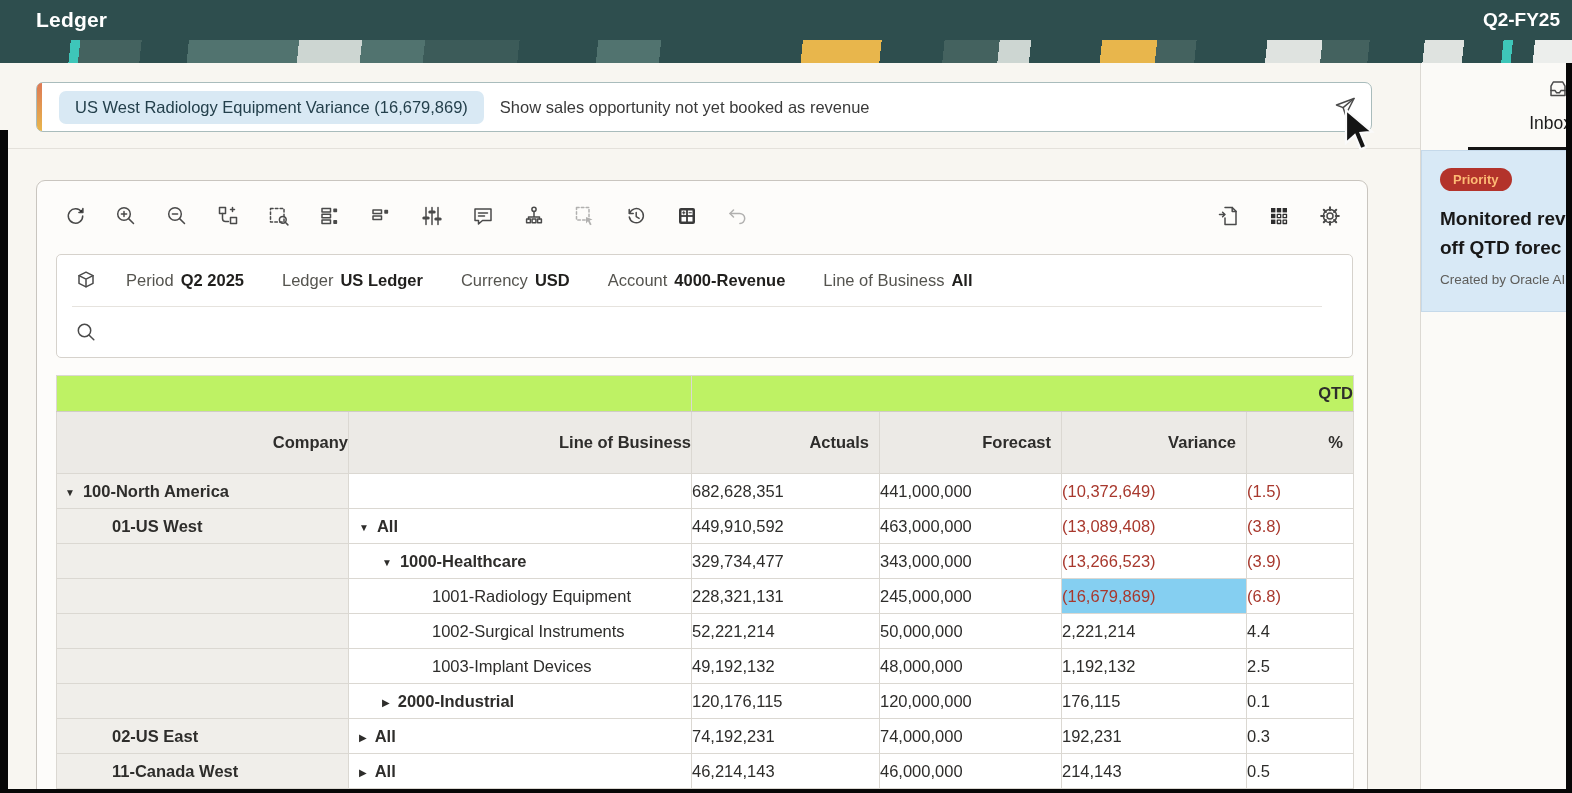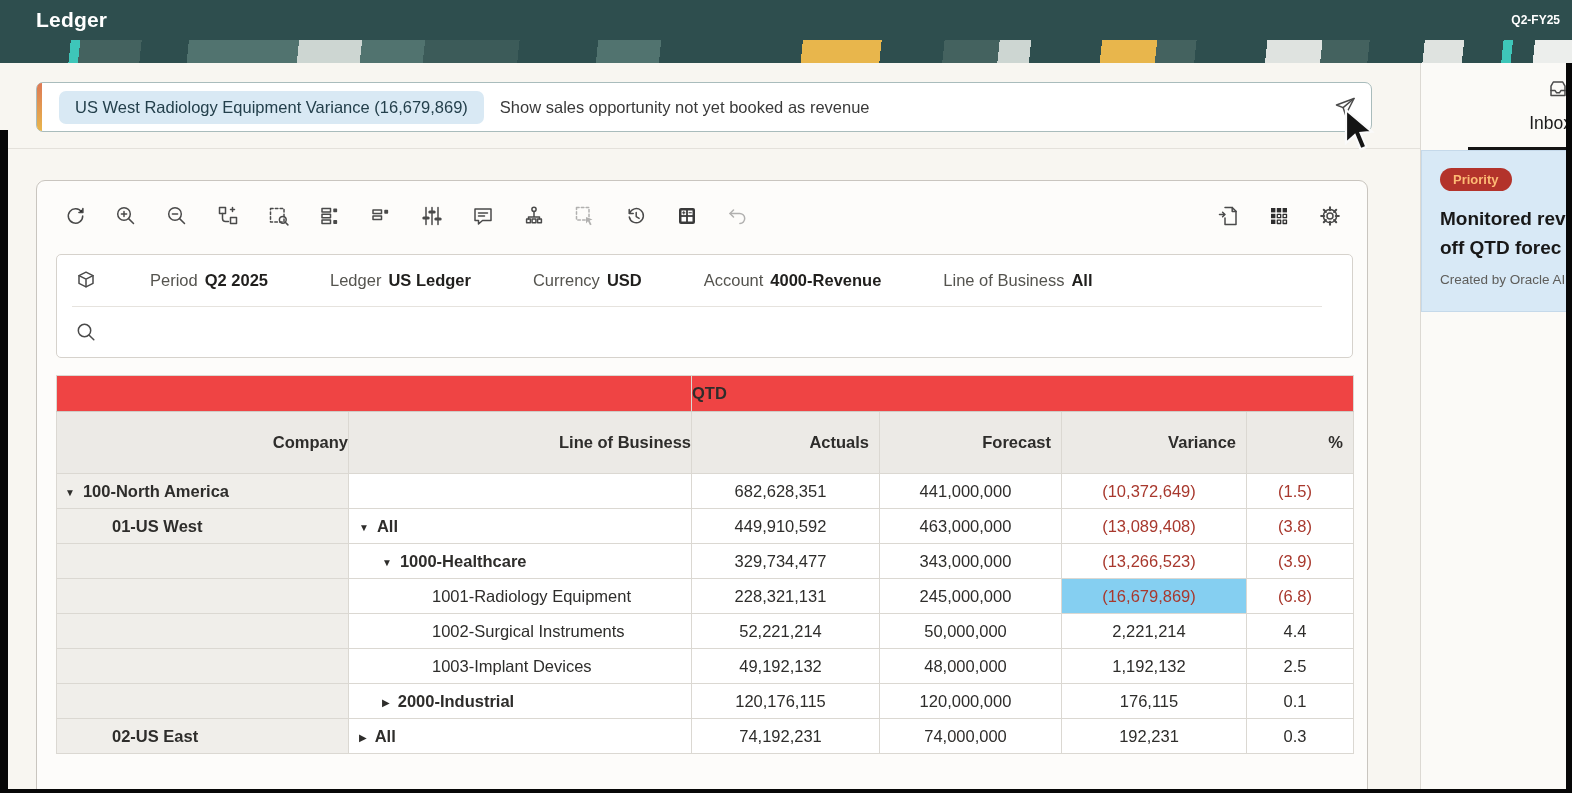--- a/index.html
+++ b/index.html
@@ -1,21 +1,21 @@
 <!DOCTYPE html>
 <html><head>
 <meta charset="utf-8">
 <style>
   html,body{margin:0;padding:0;background:#000;}
   .stage{position:relative;width:1572px;height:793px;overflow:hidden;background:#090909;
          font-family:"Liberation Sans","DejaVu Sans",sans-serif;-webkit-font-smoothing:antialiased;}
   
   .topbar{position:absolute;left:0;top:0;width:1572px;height:40px;background:#2e4e4e;display:flex;align-items:center;}
   .app-title{color:#fff;font-weight:700;font-size:21px;margin-left:36px;letter-spacing:.2px;}
-  .period-badge{color:#fff;font-weight:700;font-size:12px;margin-left:auto;margin-right:12px;}
+  .period-badge{color:#fff;font-weight:700;font-size:19px;margin-left:auto;margin-right:12px;}
   .deco{position:absolute;left:0;top:40px;width:1572px;height:23px;background:
     linear-gradient(96deg,
       #2e4e4e 0 4.5%, #3ec6b9 4.5% 5.1%, #44625f 5.1% 9%, #2e4e4e 9% 12%,
       #51736f 12% 19%, #cdd6d2 19% 23%, #51736f 23% 27%, #3c5b59 27% 33%,
       #2e4e4e 33% 38%, #51736f 38% 42%, #2e4e4e 42% 51%, #e8b64c 51% 56%,
       #2e4e4e 56% 60%, #44625f 60% 63.5%, #cdd6d2 63.5% 65.5%, #2e4e4e 65.5% 70%,
       #e8b64c 70% 73.5%, #44625f 73.5% 76%, #2e4e4e 76% 80.5%, #dfe3e0 80.5% 84%,
       #44625f 84% 87%, #2e4e4e 87% 90.5%, #dfe3e0 90.5% 93%, #2e4e4e 93% 95.5%,
       #3ec6b9 95.5% 96.1%, #2e4e4e 96.1% 97.5%, #eceeec 97.5% 100%);}
   
@@ -40,35 +40,35 @@
   .ic{width:24px;height:24px;display:inline-block;}
   .ic svg{display:block;}
   .dim{opacity:.42;}
   
   .pov{position:absolute;left:19px;top:73px;width:1297px;height:104px;background:#fff;
     border:1px solid #d6d2cc;border-radius:5px;box-sizing:border-box;}
   .pov-row1{display:flex;align-items:center;height:51px;padding-left:17px;}
   .pov-div{margin-left:15px;width:1250px;height:1px;background:#e6e3de;}
   .pov-row2{display:flex;align-items:center;height:50px;padding-left:17px;}
   .pov-filters{display:flex;align-items:center;margin-left:28px;gap:38px;font-size:16.5px;}
-  .pov-item{white-space:nowrap;margin-left:24px;}
+  .pov-item{white-space:nowrap;}
   .pov-label{color:#55544f;margin-right:7px;}
   .pov-value{color:#201f1d;font-weight:700;}
   
   table.grid{position:absolute;left:19px;top:194px;width:1297px;border-collapse:collapse;table-layout:fixed;
     font-size:16.5px;color:#2e2d2b;background:#fff;border:1px solid #c9c6c0;}
   .grid col.c1{width:292px}.grid col.c2{width:343px}.grid col.c3{width:188px}
   .grid col.c4{width:182px}.grid col.c5{width:185px}.grid col.c6{width:107px}
   .grid td,.grid th{border:1px solid #dbd8d2;padding:0;overflow:hidden;white-space:nowrap;}
-  .grid tr.band th{height:35px;background:#ef4444;font-weight:700;text-align:left;border-bottom:1px solid #cfccc6;}
+  .grid tr.band th{height:35px;background:#bef264;font-weight:700;text-align:right;border-bottom:1px solid #cfccc6;}
   .grid tr.head th{height:61px;background:#eceae6;font-weight:700;text-align:right;padding-left:10px;vertical-align:middle;}
   .grid tr.head th.num{padding-right:10px;padding-left:0;}
   .grid tbody td{height:34px;}
   .grid td.c-company{background:#f0eeea;}
-  .grid td.num{text-align:center;padding-right:10px;}
+  .grid td.num{text-align:left;padding-right:10px;}
   .grid .neg{color:#a8382d;}
   .grid td.hl{background:#85cff1;}
   .hcell{display:flex;align-items:center;height:100%;}
   .tri{font-size:10px;color:#2e2d2b;margin-right:8px;transform:translateY(.5px);}
   .bold{font-weight:700;}
   
   .rpanel{position:absolute;left:1421px;top:0;width:151px;height:730px;background:#fbfaf7;}
   .tab{position:absolute;left:0;top:14px;width:100%;text-align:right;}
   .tab .ic{width:26px;height:26px;}
   .tab-label{display:block;margin-top:6px;font-size:17.5px;color:#1c1c1c;}
@@ -405,20 +405,37 @@
                 <div class="hcell bold" style="padding-left: 10px;">
                   <span class="tri">▶</span>
                   <span>All</span>
                 </div>
               </td>
               <td class="num">74,192,231</td>
               <td class="num">74,000,000</td>
               <td class="num">192,231</td>
               <td class="num">0.3</td>
             </tr>
+            <tr>
+              <td class="c-company">
+                <div class="hcell bold" style="padding-left: 55px;">
+                  <span>11-Canada West</span>
+                </div>
+              </td>
+              <td>
+                <div class="hcell bold" style="padding-left: 10px;">
+                  <span class="tri">▶</span>
+                  <span>All</span>
+                </div>
+              </td>
+              <td class="num">46,214,143</td>
+              <td class="num">46,000,000</td>
+              <td class="num">214,143</td>
+              <td class="num">0.5</td>
+            </tr>
           </tbody>
       </table>
     </div>
 
     <div class="rpanel">
       <div class="tab">
         <span class="ic" style="display:inline-block"><svg xmlns="http://www.w3.org/2000/svg" width="24" height="24" viewBox="0 0 24 24" fill="none" stroke="#4a4a4a" stroke-width="1.5" stroke-linecap="round" stroke-linejoin="round">
               <path d="M5 9.2l2.3-4.2h9.4L19 9.2v9.3H5z"></path>
               <path d="M5 13.6h4.1l1.5 2.2h2.8l1.5-2.2H19"></path>
             </svg></span>

